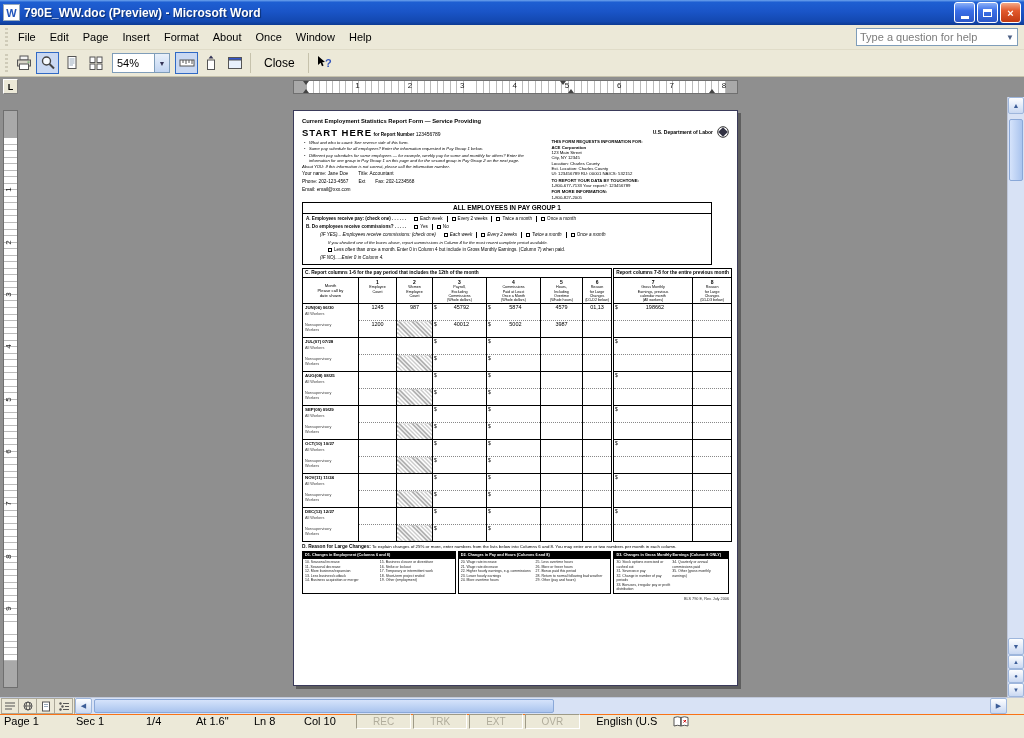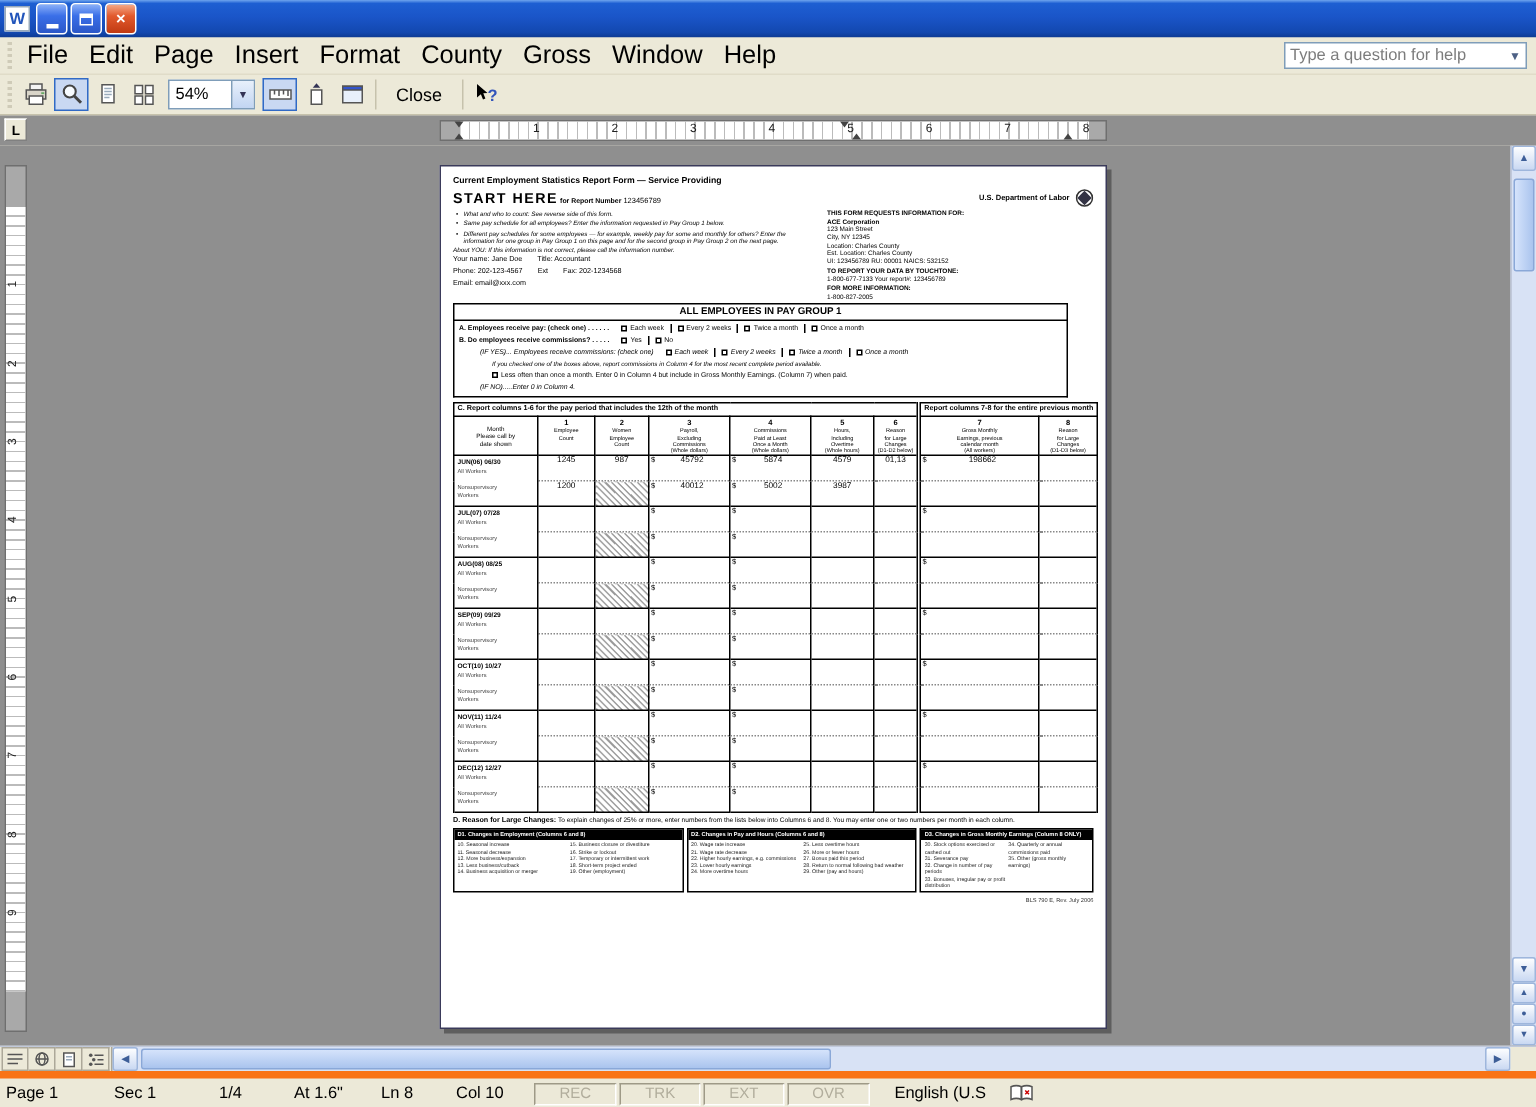--- a/index.html
+++ b/index.html
@@ -17,21 +17,21 @@
 .wbtn{width:21px;height:21px;border-radius:3px;border:1px solid #fff;display:flex;align-items:center;justify-content:center;
  color:#fff;font-size:11px;font-weight:bold;cursor:default}
 .wbtn.bl{background:linear-gradient(180deg,#8BB0F8,#3A6FE8 40%,#2B57C8)}
 .wbtn.rd{background:linear-gradient(180deg,#F4A988,#E25A2D 40%,#C13A12)}
 .min-glyph{width:8px;height:3px;background:#fff;margin-top:10px}
 .max-glyph{width:9px;height:8px;border:1px solid #fff;border-top:3px solid #fff}
 
 
 .menubar{height:25px;flex:0 0 25px;display:flex;align-items:center;background:#ECE9D8;border-bottom:1px solid #E0DCC8;padding:0 2px}
 .grip{width:3px;height:18px;margin:0 3px;background:repeating-linear-gradient(180deg,#cfcbb8 0 2px,transparent 2px 4px)}
-.menu-item{padding:4px 7px;font-size:17px}
+.menu-item{padding:4px 7px;font-size:11px}
 .ask-box{margin-left:auto;margin-right:4px;width:162px;height:18px;background:#fff;border:1px solid #7F9DB9;
  display:flex;align-items:center;font-size:11px;color:#7c7c7c;padding-left:3px}
 .ask-arrow{margin-left:auto;color:#4d6185;font-size:8px;padding:0 3px}
 
 
 .toolbar{height:27px;flex:0 0 27px;display:flex;align-items:center;background:#ECE9D8;border-bottom:1px solid #C6C2AC;padding:0 2px;gap:1px}
 .tbtn{width:23px;height:22px;display:flex;align-items:center;justify-content:center;border:1px solid transparent}
 .tbtn.pressed{border:1px solid #316AC5;background:#C9D8F2}
 .tbsep{width:1px;height:20px;background:#C6C2AC;margin:0 3px}
 .zoom-combo{display:flex;align-items:center;height:20px;border:1px solid #7F9DB9;background:#fff;font-size:11px;width:58px;margin:0 4px}
@@ -138,54 +138,55 @@
 .vb{width:18px;height:16px;display:flex;align-items:center;justify-content:center;border:1px solid #ACA899;border-left:none}
 .vb:first-child{border-left:1px solid #ACA899}
 .hs-btn{flex:0 0 17px;display:flex;align-items:center;justify-content:center;background:linear-gradient(#FDFEFF,#C9D8F2);
  border:1px solid #9EB6DC;border-radius:2px;color:#3D5E98;font-size:7px}
 .hs-track{flex:1;position:relative}
 .hs-thumb{position:absolute;left:2px;top:1px;height:14px;width:460px;background:linear-gradient(180deg,#D5E3FB,#AAC4EE);
  border:1px solid #8AA8D8;border-radius:2px}
 .corner{flex:0 0 17px;background:#ECE9D8}
 
 
-.statusbar{height:24px;flex:0 0 24px;background:#ECE9D8;border-top:5px solid #f97316;display:flex;align-items:center;font-size:11px;padding:0 4px}
+.statusbar{height:24px;flex:0 0 24px;background:#ECE9D8;border-top:1px solid #f97316;display:flex;font-size:11px;padding:0 4px}
 .sb-seg{display:inline-block;white-space:nowrap}
 .sb-page{width:72px}.sb-sec{width:70px}.sb-of{width:50px}.sb-at{width:58px}.sb-ln{width:50px}.sb-col{width:52px}
 .flag{border:1px solid;border-color:#9e9a87 #fff #fff #9e9a87;color:#b1ad9c;padding:1px 16px;margin-right:2px;font-size:10px}
 .sb-lang{margin-left:14px;margin-right:16px}
 </style>
 </head>
 <body>
 
 <div class="window">
 
   <div class="titlebar">
     <span class="app-icon">W</span>
+    <span class="title-text">790E_WW.doc (Preview) - Microsoft Word</span>
     <span class="win-btns">
       <span class="wbtn bl">
           <span class="min-glyph"></span>
         </span>
       <span class="wbtn bl">
           <span class="max-glyph"></span>
         </span>
       <span class="wbtn rd">×</span>
     </span>
   </div>
 
   <div class="menubar">
     <span class="grip"></span>
     <span style="display:flex">
         <span class="menu-item">File</span>
         <span class="menu-item">Edit</span>
         <span class="menu-item">Page</span>
         <span class="menu-item">Insert</span>
         <span class="menu-item">Format</span>
-        <span class="menu-item">County</span>
-        <span class="menu-item">Gross</span>
+        <span class="menu-item">About</span>
+        <span class="menu-item">Once</span>
         <span class="menu-item">Window</span>
         <span class="menu-item">Help</span>
       </span>
     <span class="ask-box">
       <span>Type a question for help</span>
       <span class="ask-arrow">▼</span>
     </span>
   </div>
 
   <div class="toolbar">

